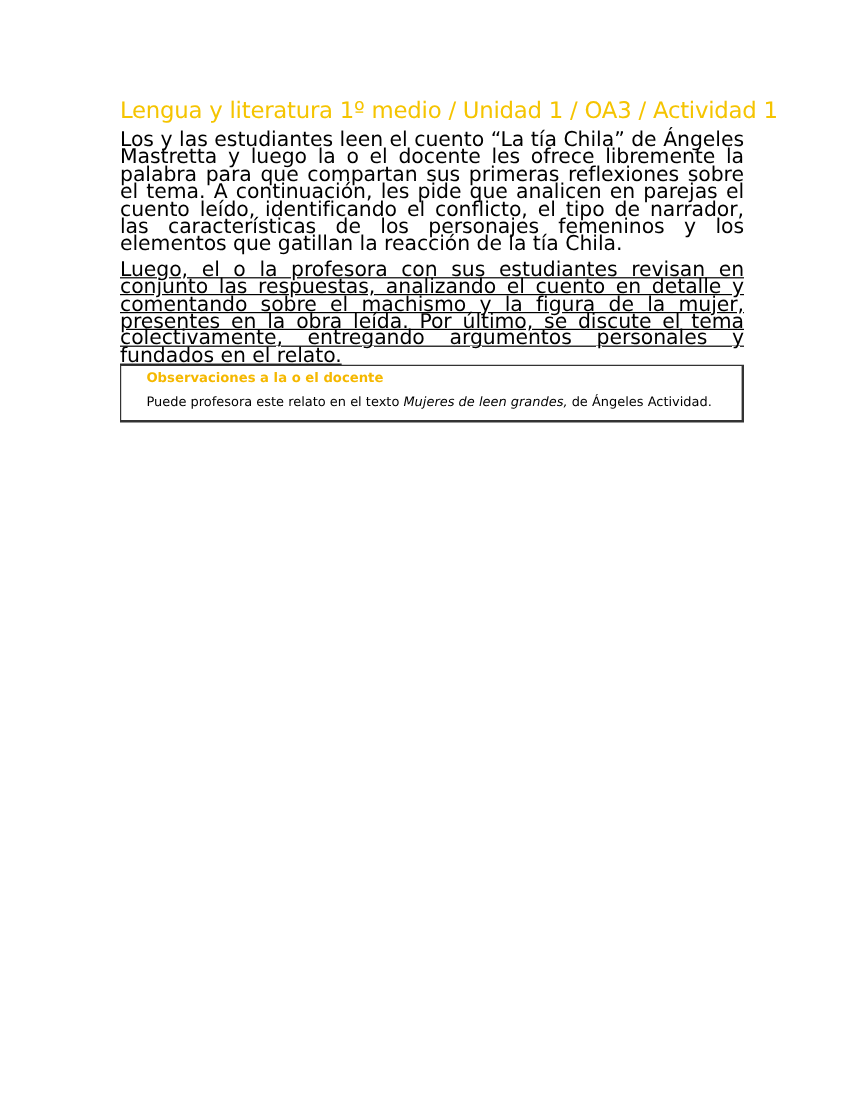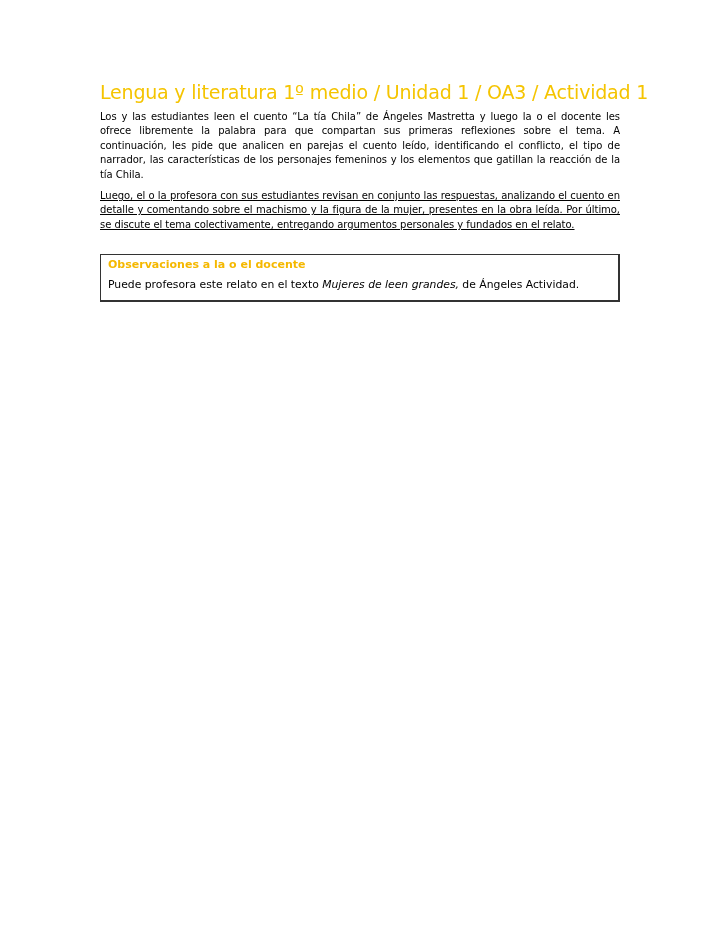--- a/index.html
+++ b/index.html
@@ -31,36 +31,35 @@
       white-space: nowrap;
     }
     .section-title {
       font-size: 11px;
       font-weight: bold;
       color: #f5b800;
       margin: 17px 0 0 0;
       line-height: 14px;
     }
     .para {
-      font-size: 10px;
+      font-size: 17px;
       line-height: 14.4px;
       text-align: justify;
       margin: 8px 0 0 0;
       letter-spacing: -0.05px;
     }
     .para + .para {
       margin-top: 7px;
       text-decoration: underline;
     }
     .obs-box {
-      margin-top: 22px;
       border: 1px solid #333;
       border-right: 2px solid #333;
       border-bottom: 2px solid #333;
-      padding: 2px 6px 7px 7px;
+      padding: 2px 6px 7px 21px;
     }
     .obs-title {
       font-size: 11px;
       font-weight: bold;
       color: #f5b800;
       line-height: 15px;
       margin: 0;
     }
     .obs-text {
       font-size: 10.8px;

